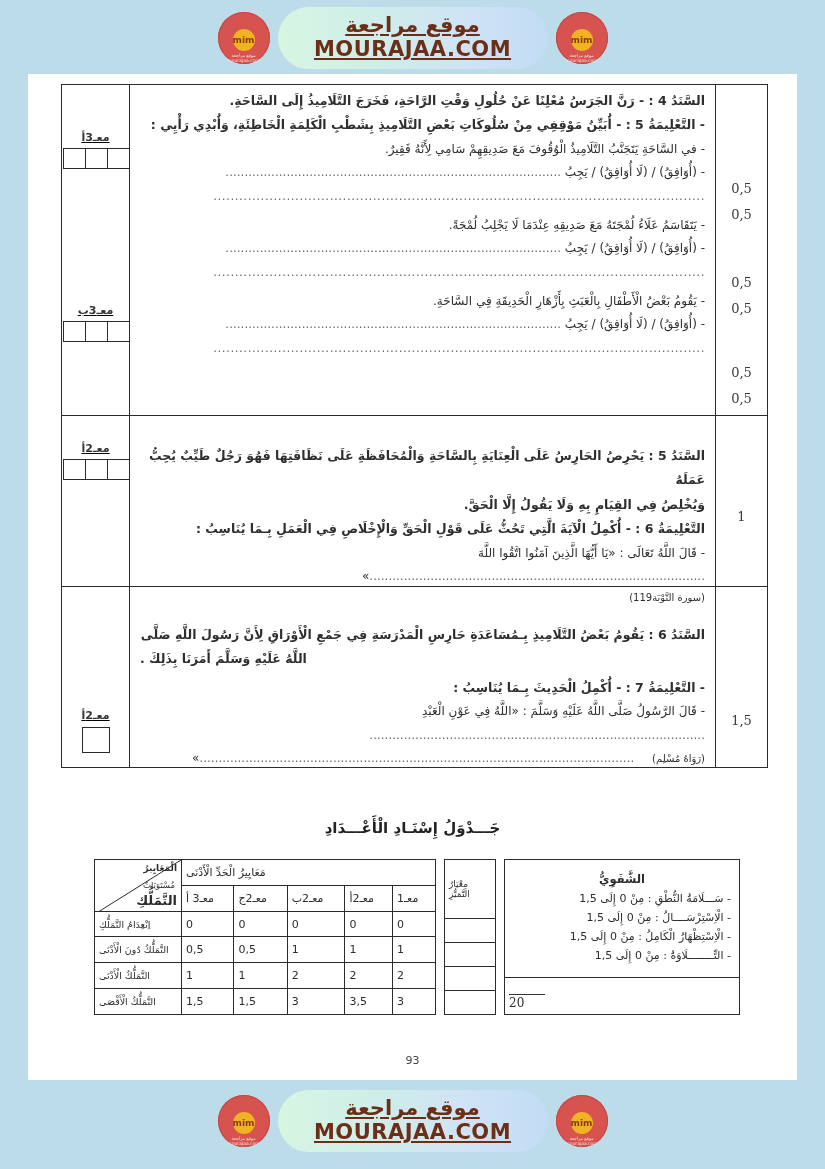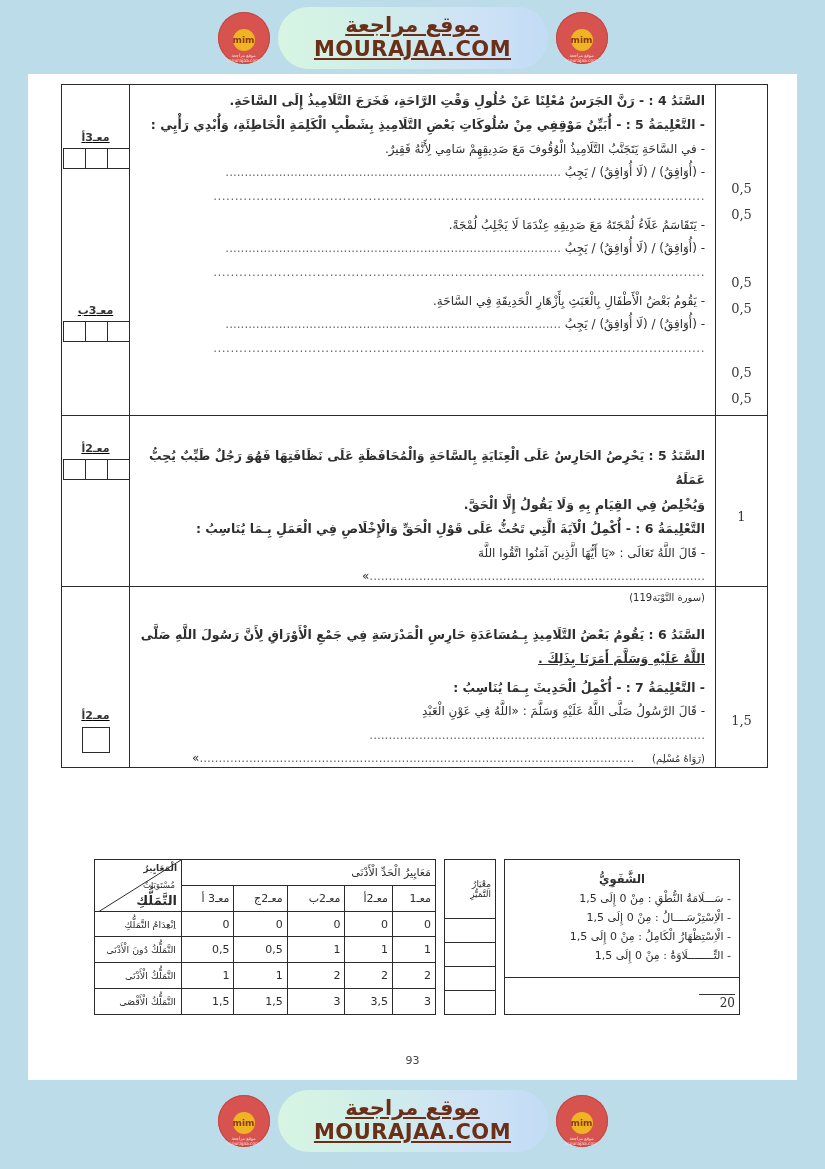--- a/index.html
+++ b/index.html
@@ -49,37 +49,37 @@
   .ar{
     font-family:"DejaVu Sans","Liberation Sans",sans-serif;
     color:#2e2e2e;text-align:right;line-height:1.95;
   }
   .t-sanad{font-size:12.5px;font-weight:bold;}
   .t-instr{font-size:12.5px;font-weight:bold;}
   .t-item{font-size:12px;}
   .t-small{font-size:10px;}
   .dots{color:#6a6a6a;letter-spacing:.5px;}
   .rowline{display:block;}
-  .center{text-align:right;text-decoration:underline;}
+  .center{text-align:left;}
 
   
   .crit{position:relative;height:100%;padding-top:4px;text-decoration:underline;}
   .crit-lab{font-size:11px;font-weight:bold;color:#333;text-align:center;direction:rtl;}
   .boxes3{display:flex;justify-content:center;margin-top:4px;}
   .boxes3 span{width:21px;height:19px;border:1px solid #2b2b2b;margin-right:-1px;display:block;}
   .box1{width:26px;height:24px;border:1px solid #2b2b2b;margin:5px auto 0;}
 
   
   .grade-title{position:absolute;left:0;right:0;top:745px;text-align:center;font-size:15px;font-weight:bold;color:#222;letter-spacing:1px;}
 
   
   .grid-wrap{position:absolute;left:66px;top:785px;width:646px;display:flex;justify-content:space-between;}
 
   table.gt{border-collapse:collapse;font-size:11px;color:#2c2c2c;}
-  table.gt td,table.gt th{border:1px solid #2b2b2b;padding:2px 4px;text-align:right;font-weight:normal;}
+  table.gt td,table.gt th{border:1px solid #2b2b2b;padding:2px 4px;text-align:left;font-weight:normal;}
 
   .t-right{width:342px;}
   .t-right td,.t-right th{height:17px;}
   .hdr-diag{
     width:86px;height:54px;position:relative;overflow:hidden;padding:0 !important;
   }
   .hdr-diag .d1{position:absolute;top:3px;right:4px;font-size:9px;font-weight:bold;}
   .hdr-diag .d2{position:absolute;top:20px;right:6px;font-size:8.5px;}
   .hdr-diag .d3{position:absolute;bottom:3px;right:4px;font-size:13px;font-weight:bold;}
   .hdr-diag svg{position:absolute;inset:0;}
@@ -251,20 +251,21 @@
         <div class="crit" style="height:168px;">
           <div style="height:118px;"></div>
           <div class="crit-lab">معـ2أ</div>
           <div class="box1"></div>
         </div>
       </td>
     </tr>
   </tbody>
     </table>
 
+  <div class="grade-title">جَـــدْوَلُ إِسْنَـادِ الْأَعْـــدَادِ</div>
 
   <div class="grid-wrap">
 
     <table class="gt t-left">
       <tbody>
           <tr>
         <td class="oral">
           <div class="oral-h">الشَّفَوِيُّ</div>
           <div class="oral-li">- سَـــلَامَةُ النُّطْقِ : مِنْ 0  إِلَى 1,5</div>
           <div class="oral-li">- الْاِسْتِرْسَــــالُ : مِنْ 0 إِلَى 1,5</div>

